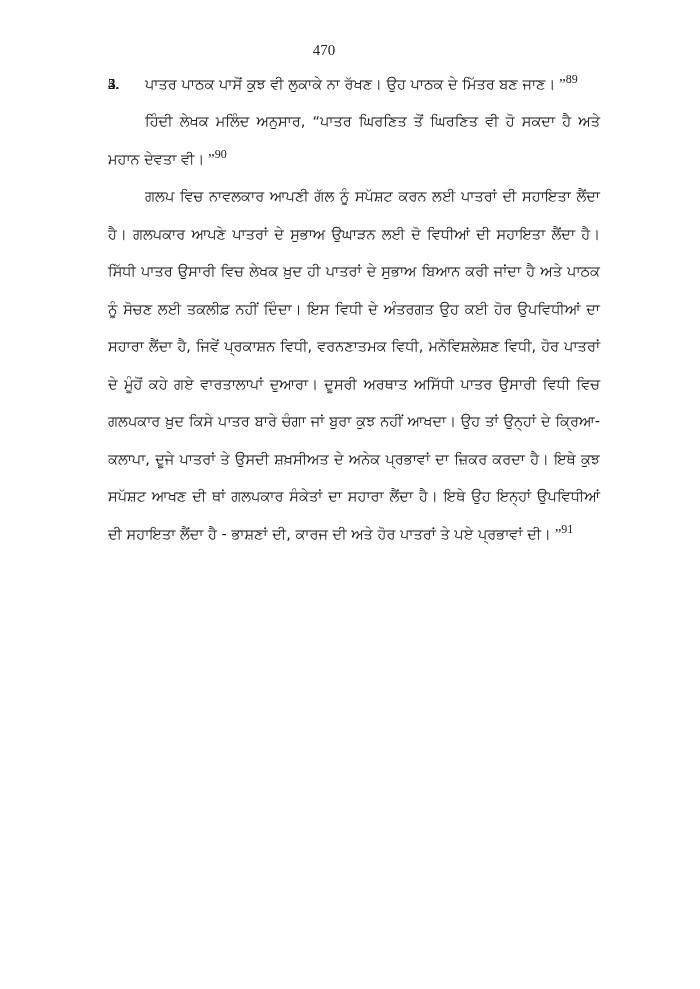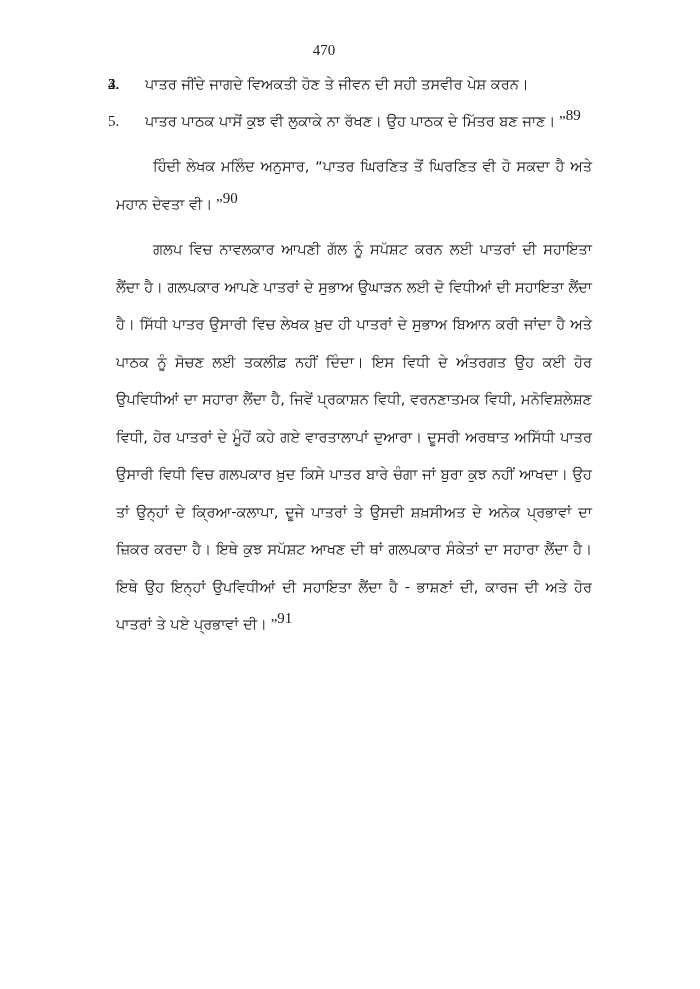--- a/index.html
+++ b/index.html
@@ -9,43 +9,42 @@
       font-family: "Liberation Serif", serif; font-size: 15px; color: #222;
     }
     .content {
       position: absolute; left: 108px; top: 66px; width: 492px;
       font-family: "DejaVu Sans", sans-serif; font-size: 14.5px; color: #1a1a1a;
     }
     .list-item { position: relative; padding-left: 37px; line-height: 37px; text-align: justify; margin: 0; }
     .list-num {
       position: absolute; left: 0; top: 0; font-family: "Liberation Serif", serif; font-size: 15px;
     }
-    .para { line-height: 37.5px; text-align: justify; margin: 8px; text-indent: 37px; }
-    sup { font-family: "Liberation Serif", serif; font-size: 15px; vertical-align: 6px; line-height: 0; }
+    .para { line-height: 37.5px; text-align: justify; margin: 0; text-indent: 37px; }
+    sup { font-family: "Liberation Serif", serif; font-size: 12px; vertical-align: 6px; line-height: 0; }
     .q { font-family: "Liberation Serif", serif; font-size: 15px; }
     .item-2 { margin-top: 0; }
   </style>
 </head>
 <body>
 
 <div class="page-num">470</div>
 
 <div class="content">
 
   <p class="list-item item-2">
     <span class="list-num">2.</span>
   </p>
 
   <p class="list-item">
     <span class="list-num">3.</span>
   </p>
 
   <p class="list-item">
     <span class="list-num">4.</span>
-    <span>ਪਾਤਰ ਜੀਂਦੇ ਜਾਗਦੇ ਵਿਅਕਤੀ ਹੋਣ ਤੇ ਜੀਵਨ ਦੀ ਸਹੀ ਤਸਵੀਰ ਪੇਸ਼ ਕਰਨ।</span>
   </p>
 
   <p class="list-item">
     <span class="list-num">5.</span>
     <span>ਪਾਤਰ ਪਾਠਕ ਪਾਸੋਂ ਕੁਝ ਵੀ ਲੁਕਾਕੇ ਨਾ ਰੱਖਣ। ਉਹ ਪਾਠਕ ਦੇ ਮਿੱਤਰ ਬਣ ਜਾਣ।</span><span class="q"> ”</span><sup>89</sup>
   </p>
 
   <p class="para">
     <span>ਹਿੰਦੀ ਲੇਖਕ ਮਲਿੰਦ ਅਨੁਸਾਰ, “ਪਾਤਰ ਘਿਰਣਿਤ ਤੋਂ ਘਿਰਣਿਤ ਵੀ ਹੋ ਸਕਦਾ ਹੈ ਅਤੇ ਮਹਾਨ ਦੇਵਤਾ ਵੀ।</span><span class="q"> ”</span><sup>90</sup>
   </p>

